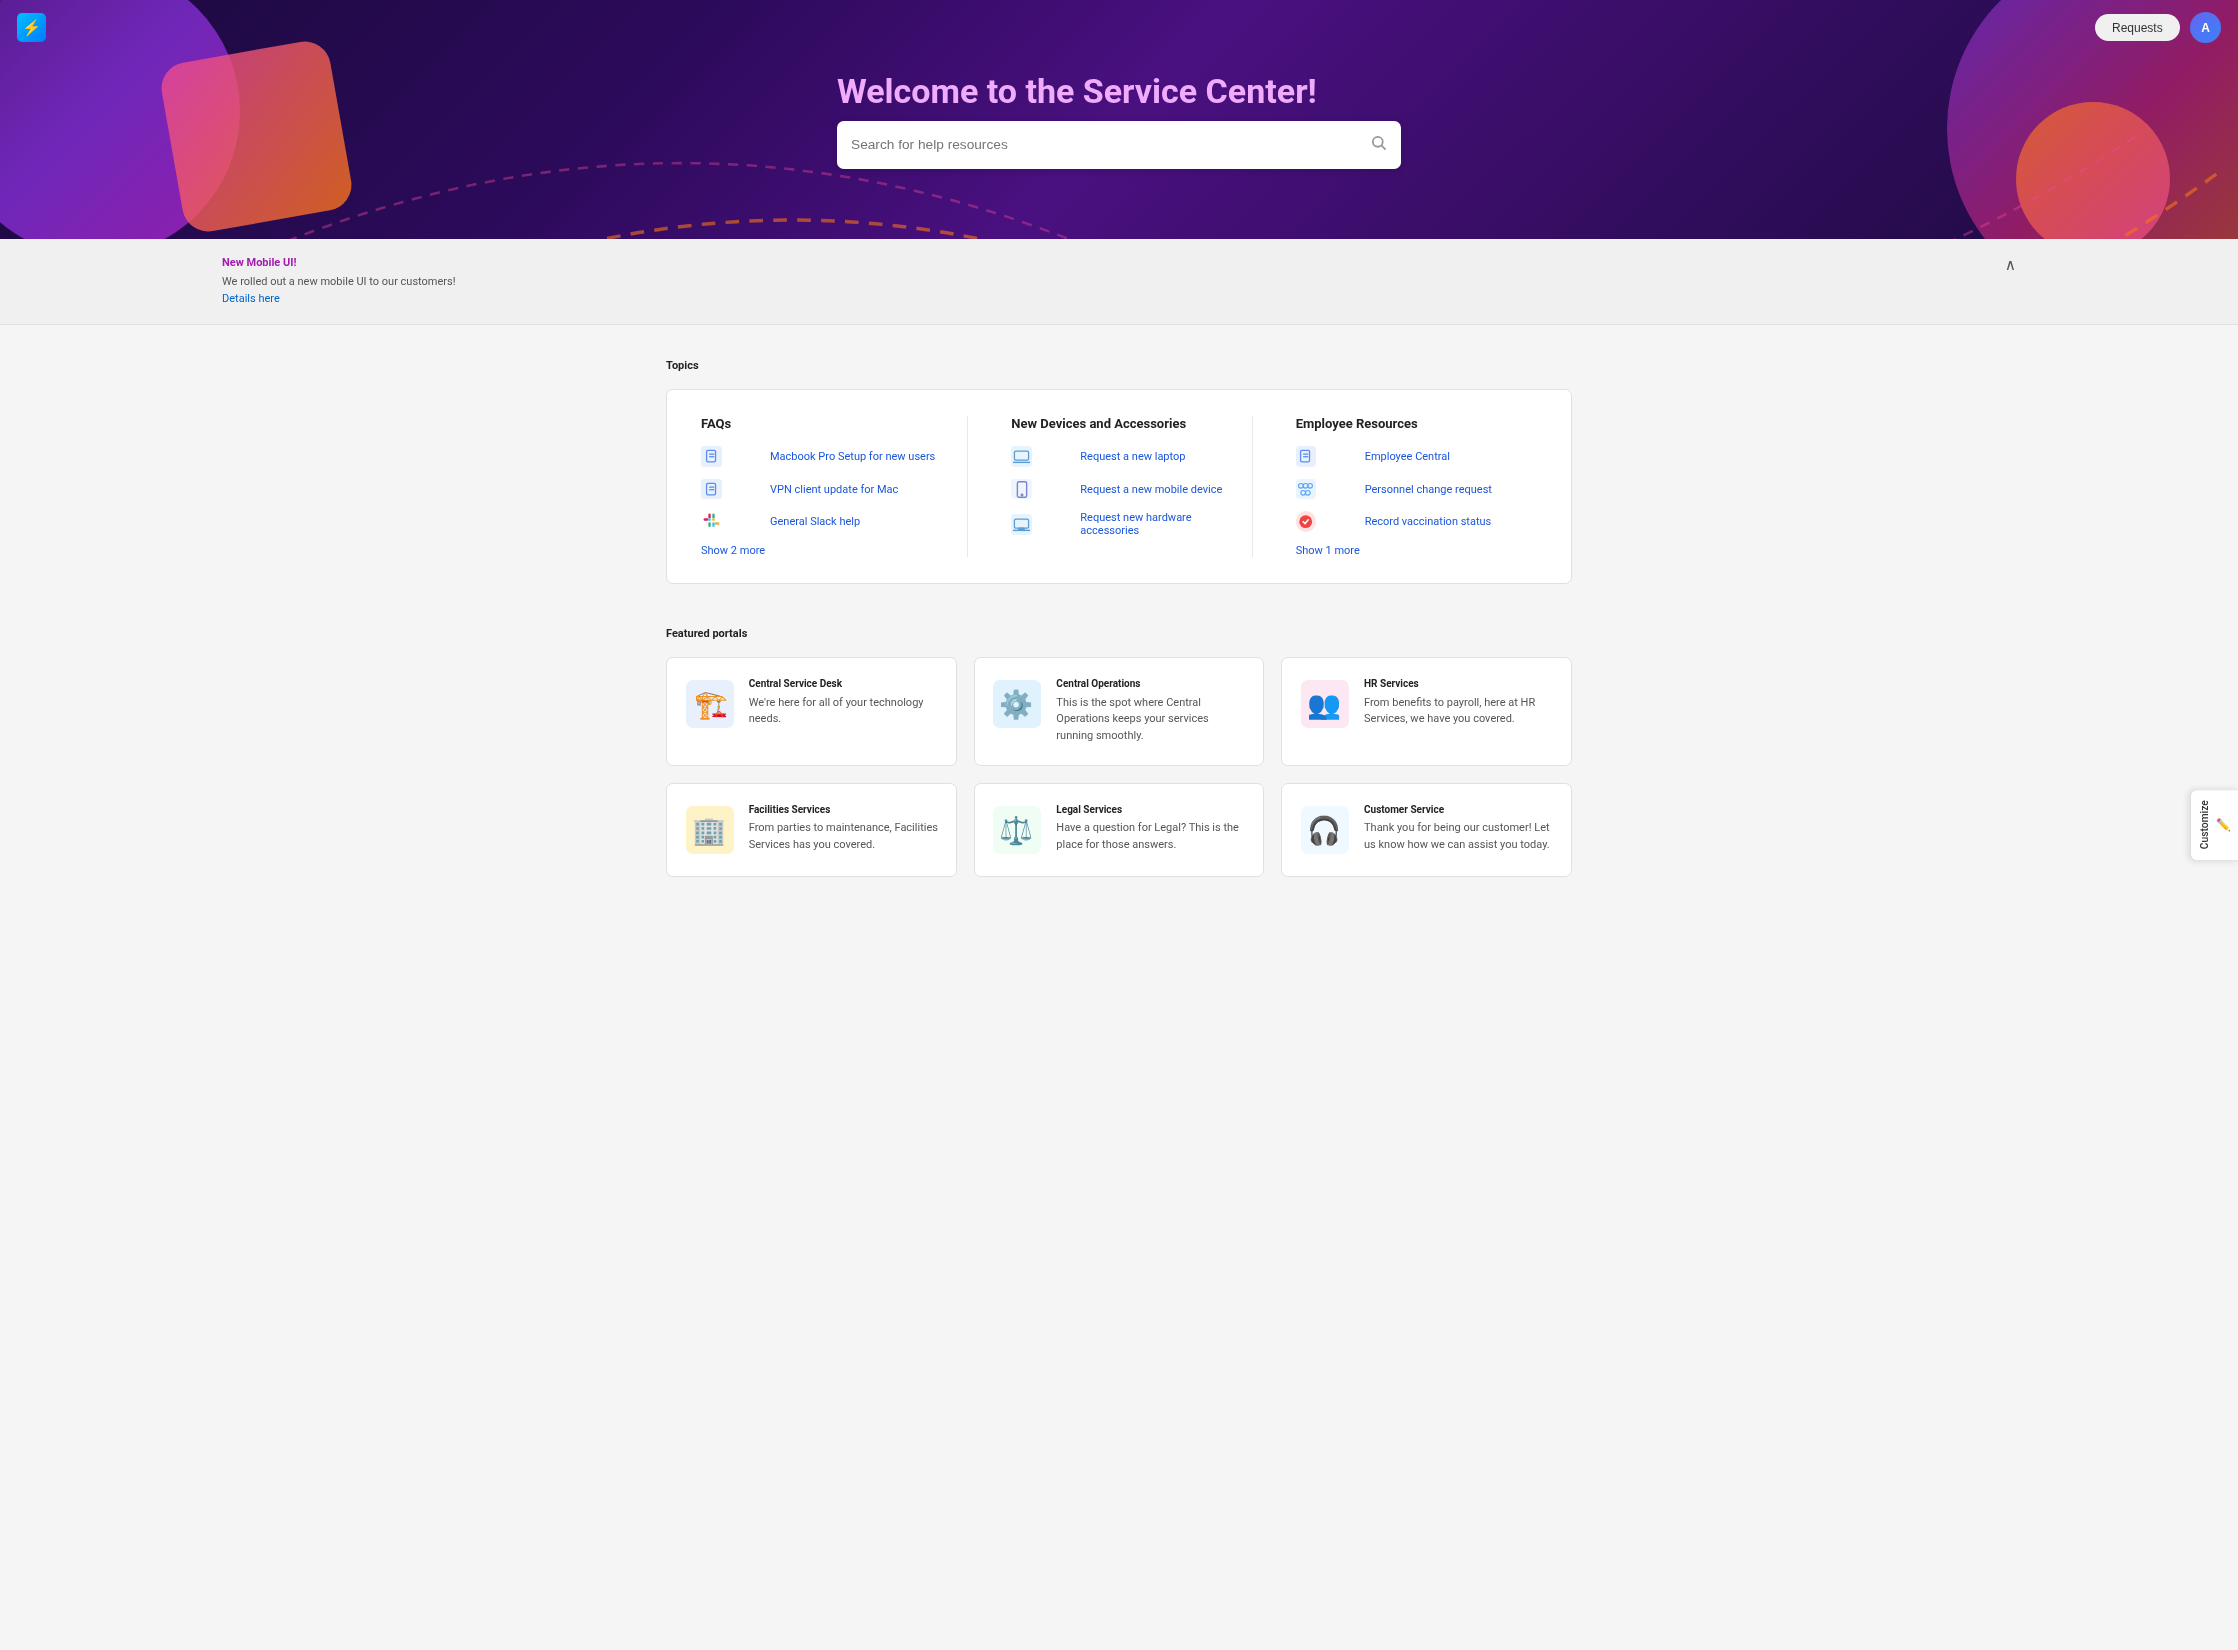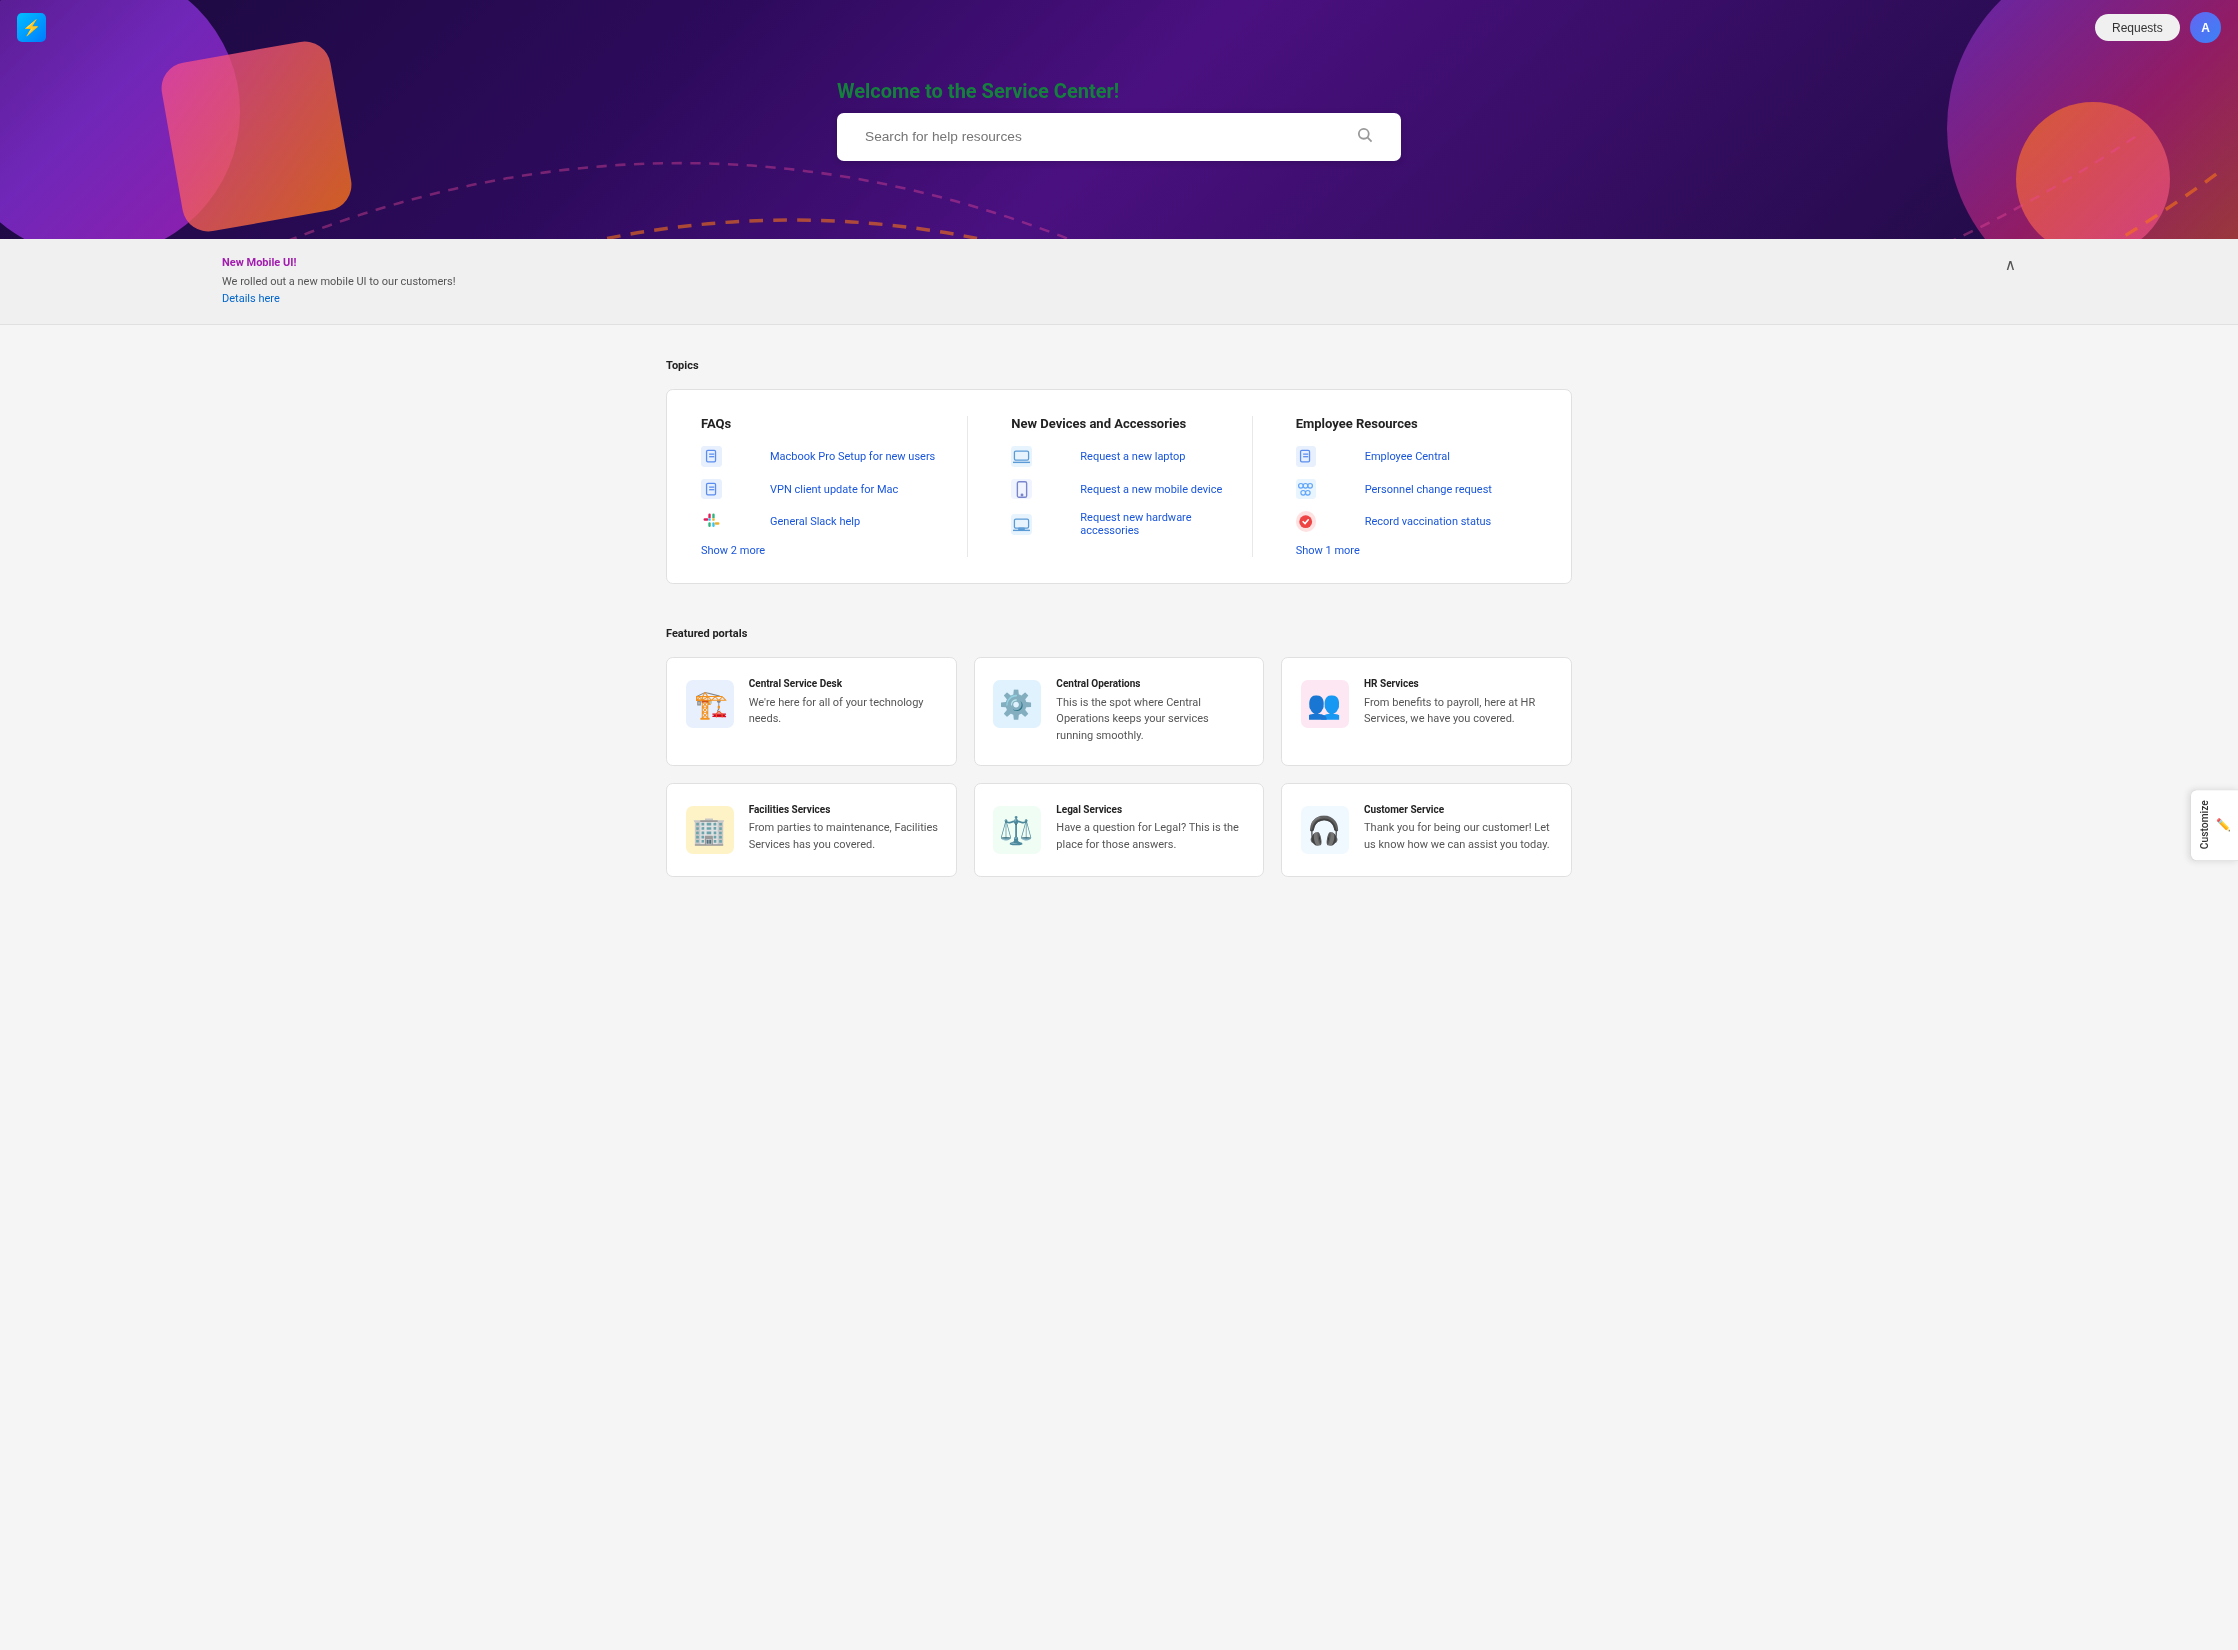--- a/index.html
+++ b/index.html
@@ -60,31 +60,31 @@
       inset: 0;
       pointer-events: none;
     }
     .hero-content {
       position: relative;
       z-index: 10;
       text-align: left;
       width: 564px;
     }
     .hero-title {
-      color: #15803d;
-      font-size: 20px;
+      color: #f0abfc;
+      font-size: 34px;
       font-weight: 700;
       margin-bottom: 10px;
     }
     .search-bar {
       display: flex;
       align-items: center;
       background: #fff;
       border-radius: 6.8px;
-      padding: 0 28px;
+      padding: 0 14px;
       height: 48px;
       box-shadow: 0 1.7px 6.8px rgba(0,0,0,0.15);
     }
     .search-bar input {
       flex: 1;
       border: none;
       outline: none;
       font-size: 13.7px;
       color: #888;
     }

